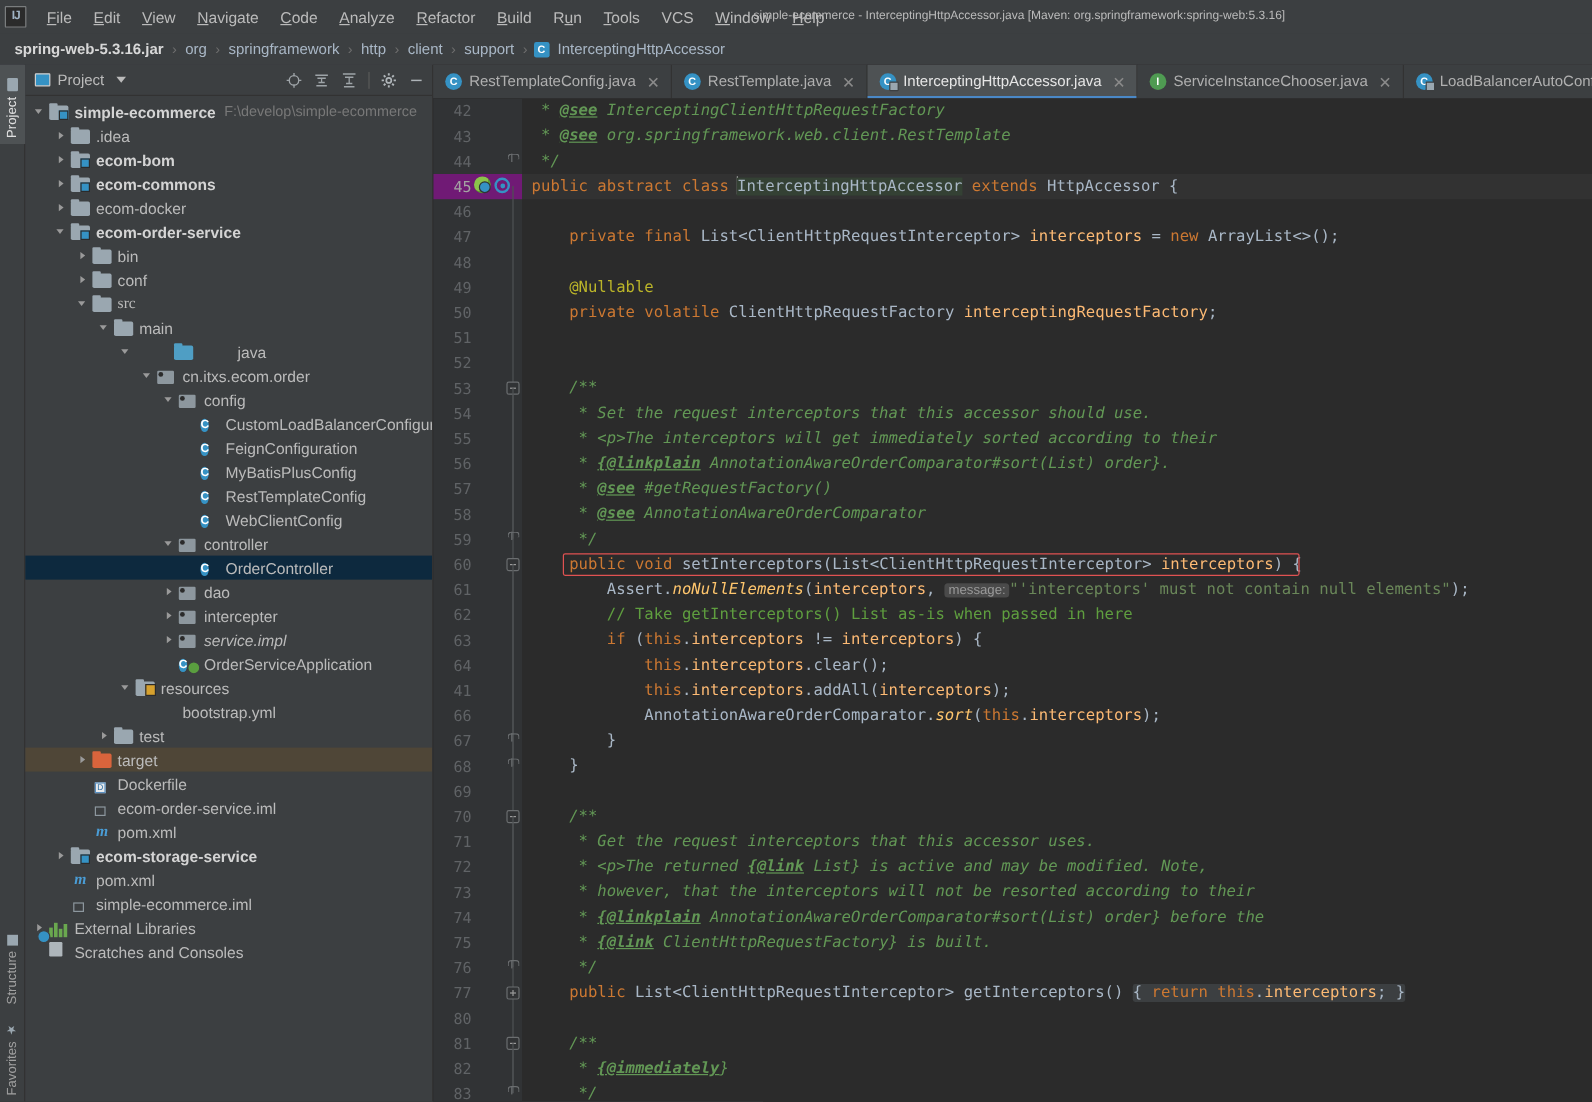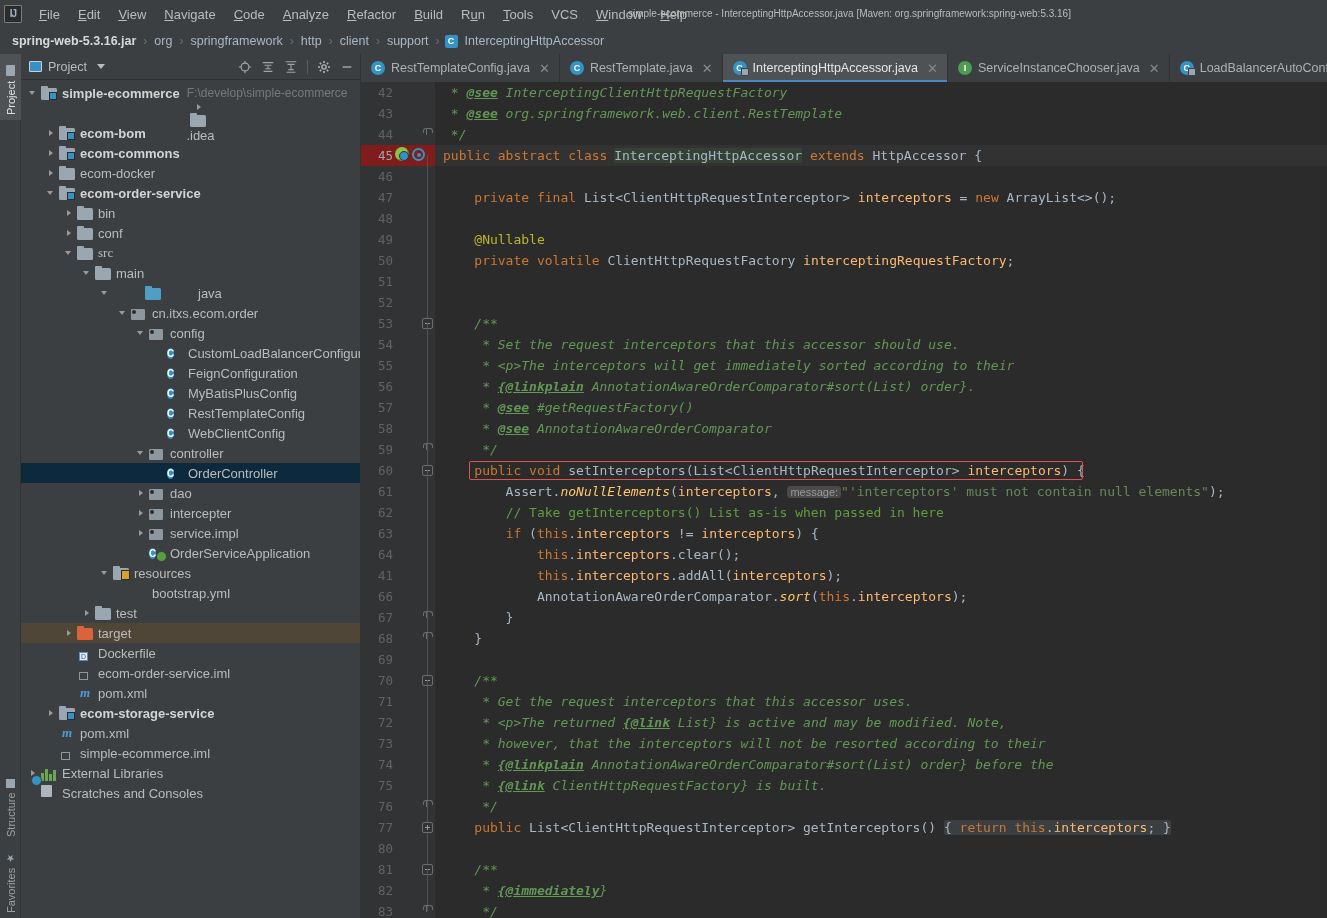--- a/index.html
+++ b/index.html
@@ -205,21 +205,21 @@
   
   .codearea { flex: 1 1 auto; display: flex; min-height: 0; background: #2b2b2b; position: relative; overflow: hidden; }
   .gutter {
     width: 74px; flex: 0 0 74px; background: #313335; position: relative; overflow: hidden;
     font-family: "DejaVu Sans Mono", monospace;
   }
   .gline {
     height: 21px; line-height: 21px; font-size: 12.5px; color: #606366;
     text-align: right; padding-right: 4px; position: relative;
   }
-  .gline.cur { color: #a4a3a3; background: #7f1d1d; }
+  .gline.cur { color: #a4a3a3; background: #701a75; }
   .gnum { position: absolute; left: 0; width: 32px; text-align: right; }
   .gicons { position: absolute; left: 34px; top: 2px; display: flex; gap: 3px; }
   .bean-ico {
     width: 14px; height: 14px; border-radius: 50%;
     background: radial-gradient(circle at 35% 35%, #8bc34a 0 55%, #5f9e2f 56% 100%);
     position: relative;
   }
   .bean-ico::after {
     content: ""; position: absolute; right: 0px; bottom: 0px; width: 8px; height: 8px;
     border-radius: 50%; background: #3592c4; border: 1px solid #313335;
@@ -378,21 +378,21 @@
       </div>
       <div class="tree" id="tree">
           <div class="row" style="padding-left: 8px;">
             <span class="arrow down"></span>
             <span class="ico">
               <span class="f-folder f-mod" style="display:block;width:16px;"></span>
             </span>
             <span class="lbl bold">simple-ecommerce</span>
             <span class="sub">F:\develop\simple-ecommerce</span>
           </div>
-          <div class="row" style="padding-left: 26px; flex-direction: column;">
+          <div class="row" style="padding-left: 26px;">
             <span class="arrow right"></span>
             <span class="ico">
               <span class="f-folder" style="display:block;width:16px;"></span>
             </span>
             <span class="lbl">.idea</span>
           </div>
           <div class="row" style="padding-left: 26px;">
             <span class="arrow right"></span>
             <span class="ico">
               <span class="f-folder f-mod" style="display:block;width:16px;"></span>
@@ -513,21 +513,21 @@
             </span>
             <span class="lbl">dao</span>
           </div>
           <div class="row" style="padding-left: 116px;">
             <span class="arrow right"></span>
             <span class="ico">
               <span class="f-pkg" style="display:block;width:14px;"></span>
             </span>
             <span class="lbl">intercepter</span>
           </div>
-          <div class="row" style="padding-left: 116px;">
+          <div class="row" style="padding-left: 116px; font-style: italic;">
             <span class="arrow right"></span>
             <span class="ico">
               <span class="f-pkg" style="display:block;width:14px;"></span>
             </span>
             <span class="lbl">service.impl</span>
           </div>
           <div class="row" style="padding-left: 116px;">
             <span class="arrow"></span>
             <span class="ico"><span class="cls-ico run">C</span></span>
             <span class="lbl">OrderServiceApplication</span>

